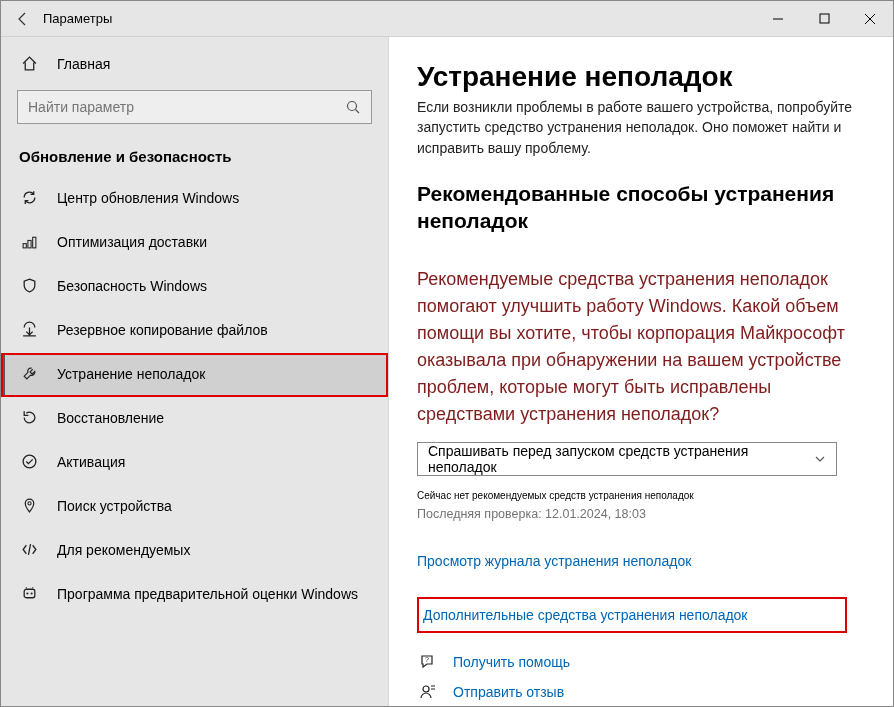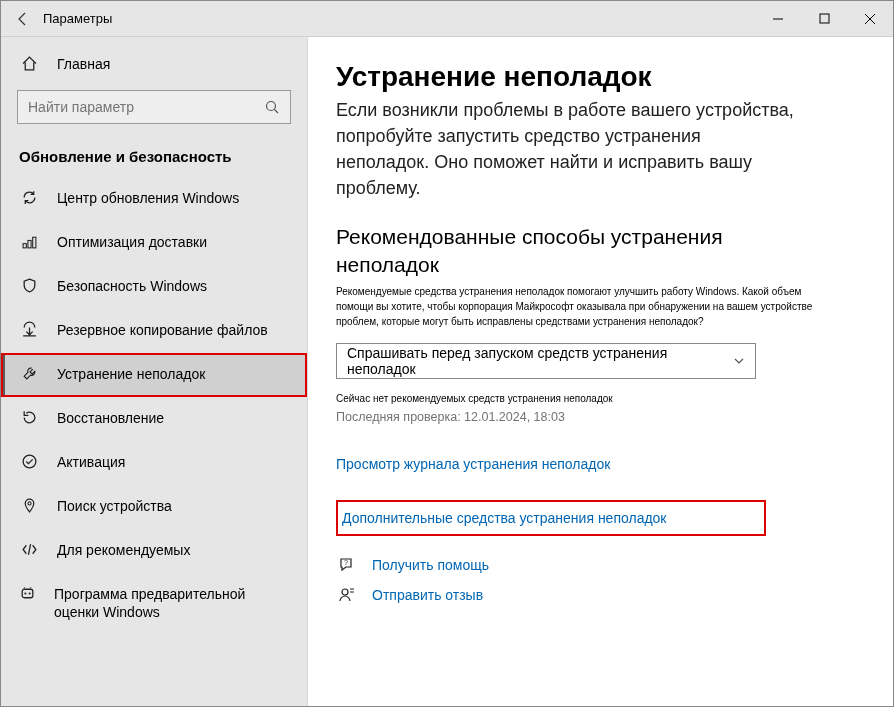--- a/index.html
+++ b/index.html
@@ -17,21 +17,21 @@
     display: flex; align-items: center; height: 36px;
     background: #e6e6e6; border-bottom: 1px solid #d0d0d0;
     padding-left: 8px;
   }
   .titlebar .back { width: 28px; display:flex; align-items:center; justify-content:center; cursor:pointer; }
   .titlebar .title { font-size: 13px; padding-left: 6px; flex:1; }
   .winbtns { display:flex; }
   .winbtn { width:46px; height:36px; display:flex; align-items:center; justify-content:center; cursor:pointer; }
   .body { flex:1; display:flex; overflow:hidden; }
   .sidebar {
-    width: 307px; background:#e6e6e6; display:flex; flex-direction:column;
+    width: 388px; background:#e6e6e6; display:flex; flex-direction:column;
     padding-top: 8px; border-right: 1px solid #d8d8d8;
   }
   .home-row { display:flex; align-items:center; padding: 10px 18px; cursor:pointer; }
   .home-row .icon { width: 20px; display:flex; justify-content:center; }
   .home-row .label { padding-left: 18px; font-size:14px; }
   .search-wrap { padding: 8px 16px 16px 16px; }
   .search {
     width: 100%; height: 34px; border:1px solid #9a9a9a; background:#eee;
     display:flex; align-items:center; padding: 0 10px;
   }
@@ -47,23 +47,23 @@
   }
   .nav-item.selected { background:#d0d0d0; border-left: 4px solid #5a5a5a; padding-left:14px; }
   .nav-item .icon { width:20px; display:flex; justify-content:center; color:#222;}
   .nav-item .label { padding-left: 18px; font-size:14px; line-height:1.3; }
   .nav-item.highlight-red { outline: 2px solid #d00; outline-offset:-2px; }
   .content {
     flex:1; background:#fff; padding: 24px 28px 20px 28px; overflow:hidden;
     display:flex; flex-direction:column;
   }
   h1.page-title { font-size: 28px; font-weight:600; margin-bottom: 4px; }
-  .intro { font-size:18px; color:#222; line-height:1.45; margin-bottom: 22px; max-width:460px;}
-  h2.section { font-size:21px; font-weight:400; margin-bottom: 6px; max-width: 420px; line-height:1.3;}
-  .para { font-size:10px; color:#000000; line-height:1.5; max-width:480px; margin-bottom:14px;}
+  .intro { font-size:14px; color:#222; line-height:1.45; margin-bottom: 22px; max-width:460px;}
+  h2.section { font-size:21px; font-weight:700; margin-bottom: 32px; max-width: 420px; line-height:1.3;}
+  .para { font-size:18px; color:#7f1d1d; line-height:1.5; max-width:480px; margin-bottom:14px;}
   .dropdown {
     width: 420px; height:36px; border:1px solid #888; display:flex; align-items:center;
     padding: 0 10px; justify-content:space-between; cursor:pointer;
     font-size:14px;
   }
   .status-line { font-size:10px; margin-bottom:6px;margin-top:14px; }
   .check-line { font-size:12.5px; color:#737373; margin-bottom:32px; }
   .link { color:#0066b4; font-size:14px; cursor:pointer; margin-bottom: 28px; display:inline-block;}
   .link.highlight-red {
     border: 2px solid #d00; padding: 8px 14px 8px 4px; margin-bottom:20px;

